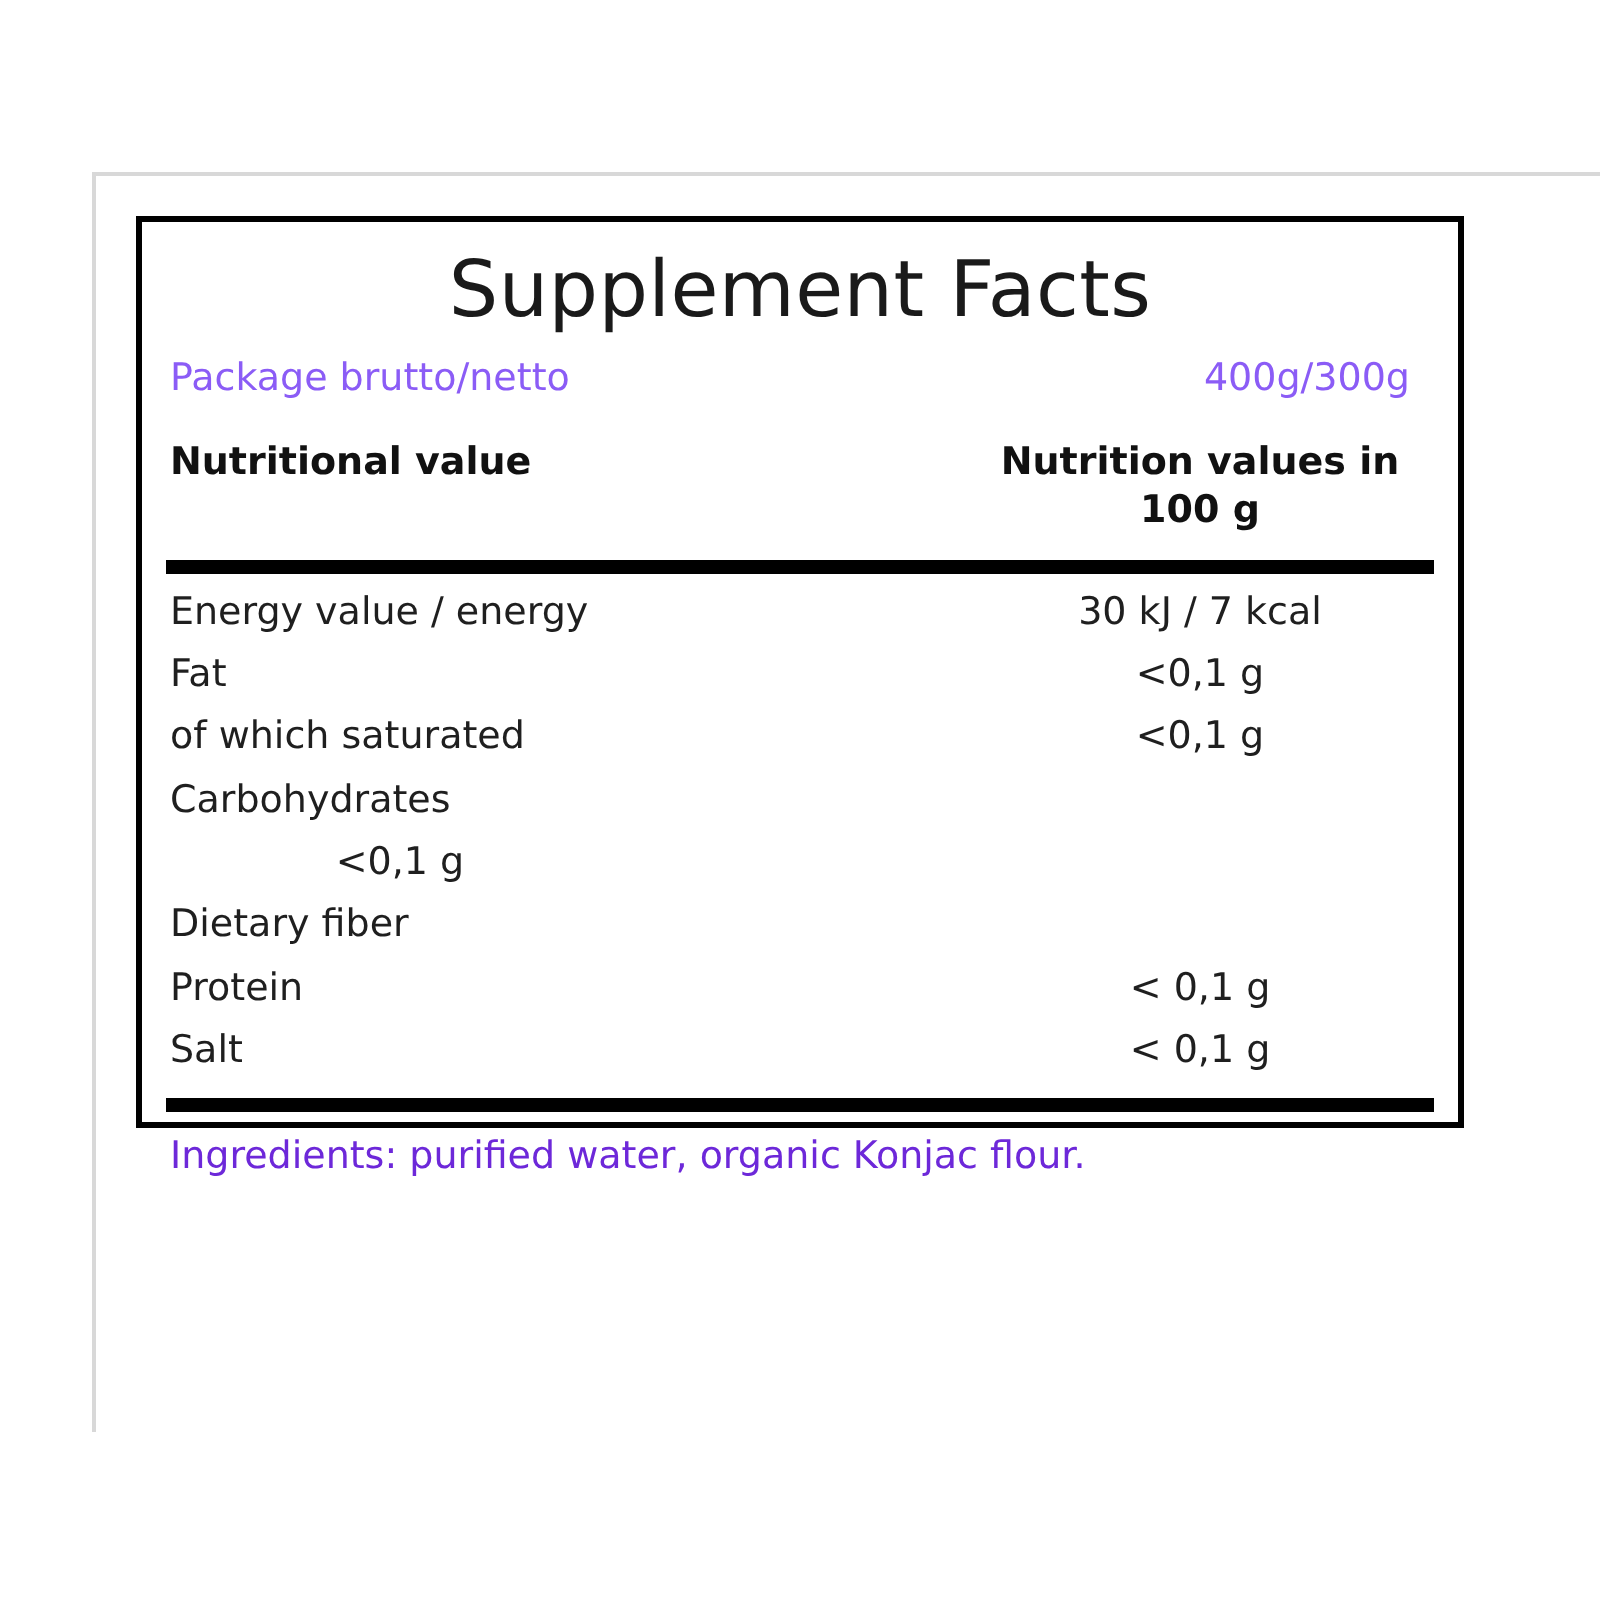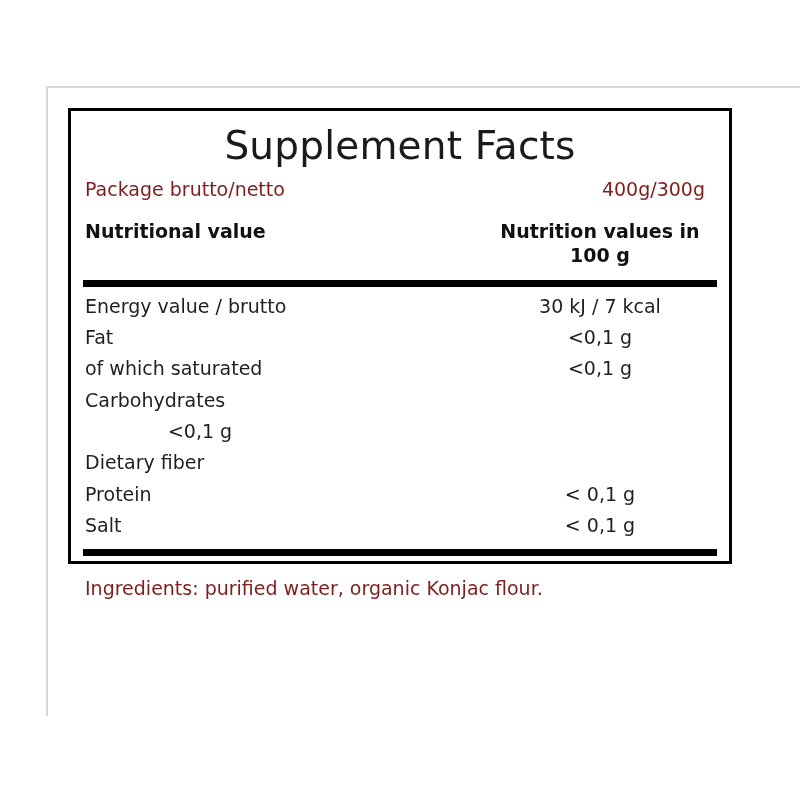--- a/index.html
+++ b/index.html
@@ -48,21 +48,21 @@
     letter-spacing: 0.2px;
     margin: 12px 0 4px 0;
     color: #1a1a1a;
   }
 
   .subrow {
     display: flex;
     justify-content: space-between;
     align-items: baseline;
     font-size: 19px;
-    color: #7f1d1d;
+    color: #8b5cf6;
     padding: 6px 2px 2px 2px;
   }
   .subrow .right {
     padding-right: 10px;
   }
 
   .headrow {
     display: flex;
     justify-content: space-between;
     align-items: flex-start;
@@ -101,24 +101,23 @@
   }
 
   .rule-thick-2 {
     height: 7px;
     background: #000000;
     margin: 8px 0 0 0;
   }
 
   .ingredients {
     font-size: 19px;
-    color: #7f1d1d;
+    color: #6d28d9;
     padding: 9px 2px 0 2px;
     line-height: 1.4;
-    margin-top: 10px;
   }
 </style>
 </head>
 <body>
 
 <div class="page-frame"></div>
 
 <div class="panel">
 
   <div class="title">Supplement Facts</div>
@@ -130,21 +129,21 @@
 
   <div class="headrow">
     <span class="left">Nutritional value</span>
     <span class="right">Nutrition values in 100 g</span>
   </div>
 
   <div class="rule-thick"></div>
 
   <div class="rows">
     <div class="row">
-      <span class="name">Energy value / brutto</span>
+      <span class="name">Energy value / energy</span>
       <span class="val">30 kJ / 7 kcal</span>
     </div>
     <div class="row">
       <span class="name">Fat</span>
       <span class="val">&lt;0,1 g</span>
     </div>
     <div class="row">
       <span class="name">of which saturated</span>
       <span class="val">&lt;0,1 g</span>
     </div>

